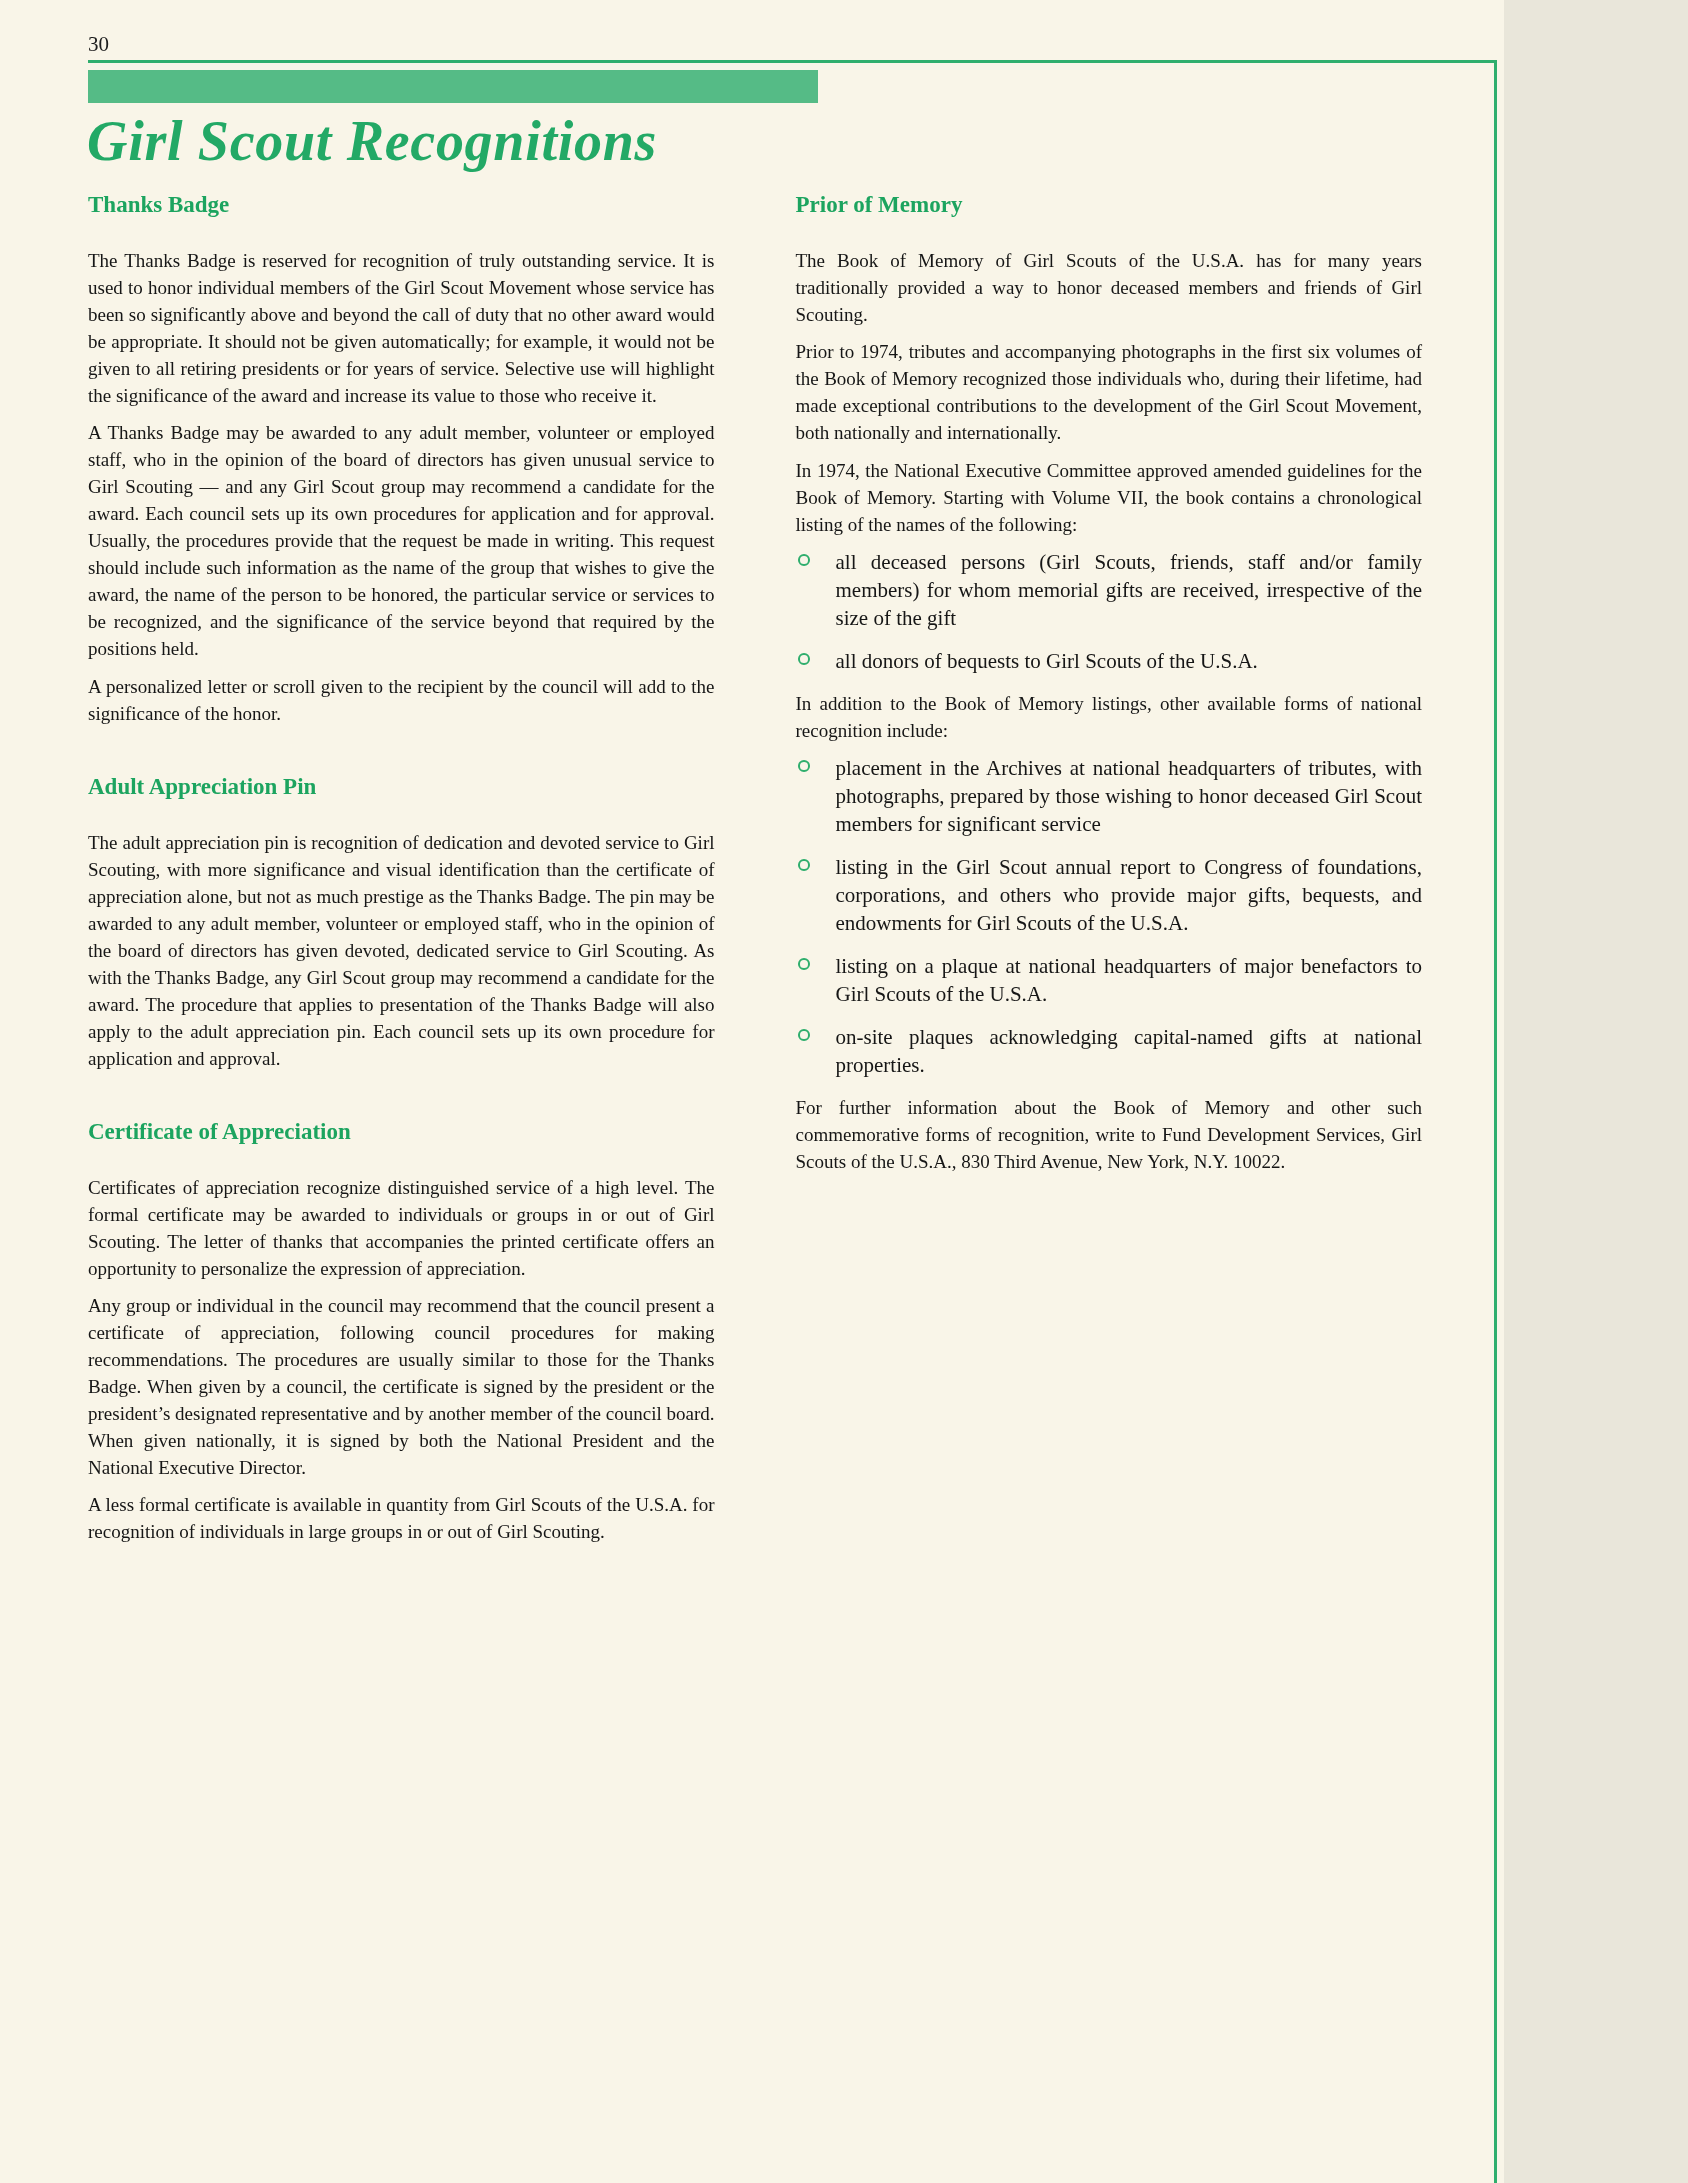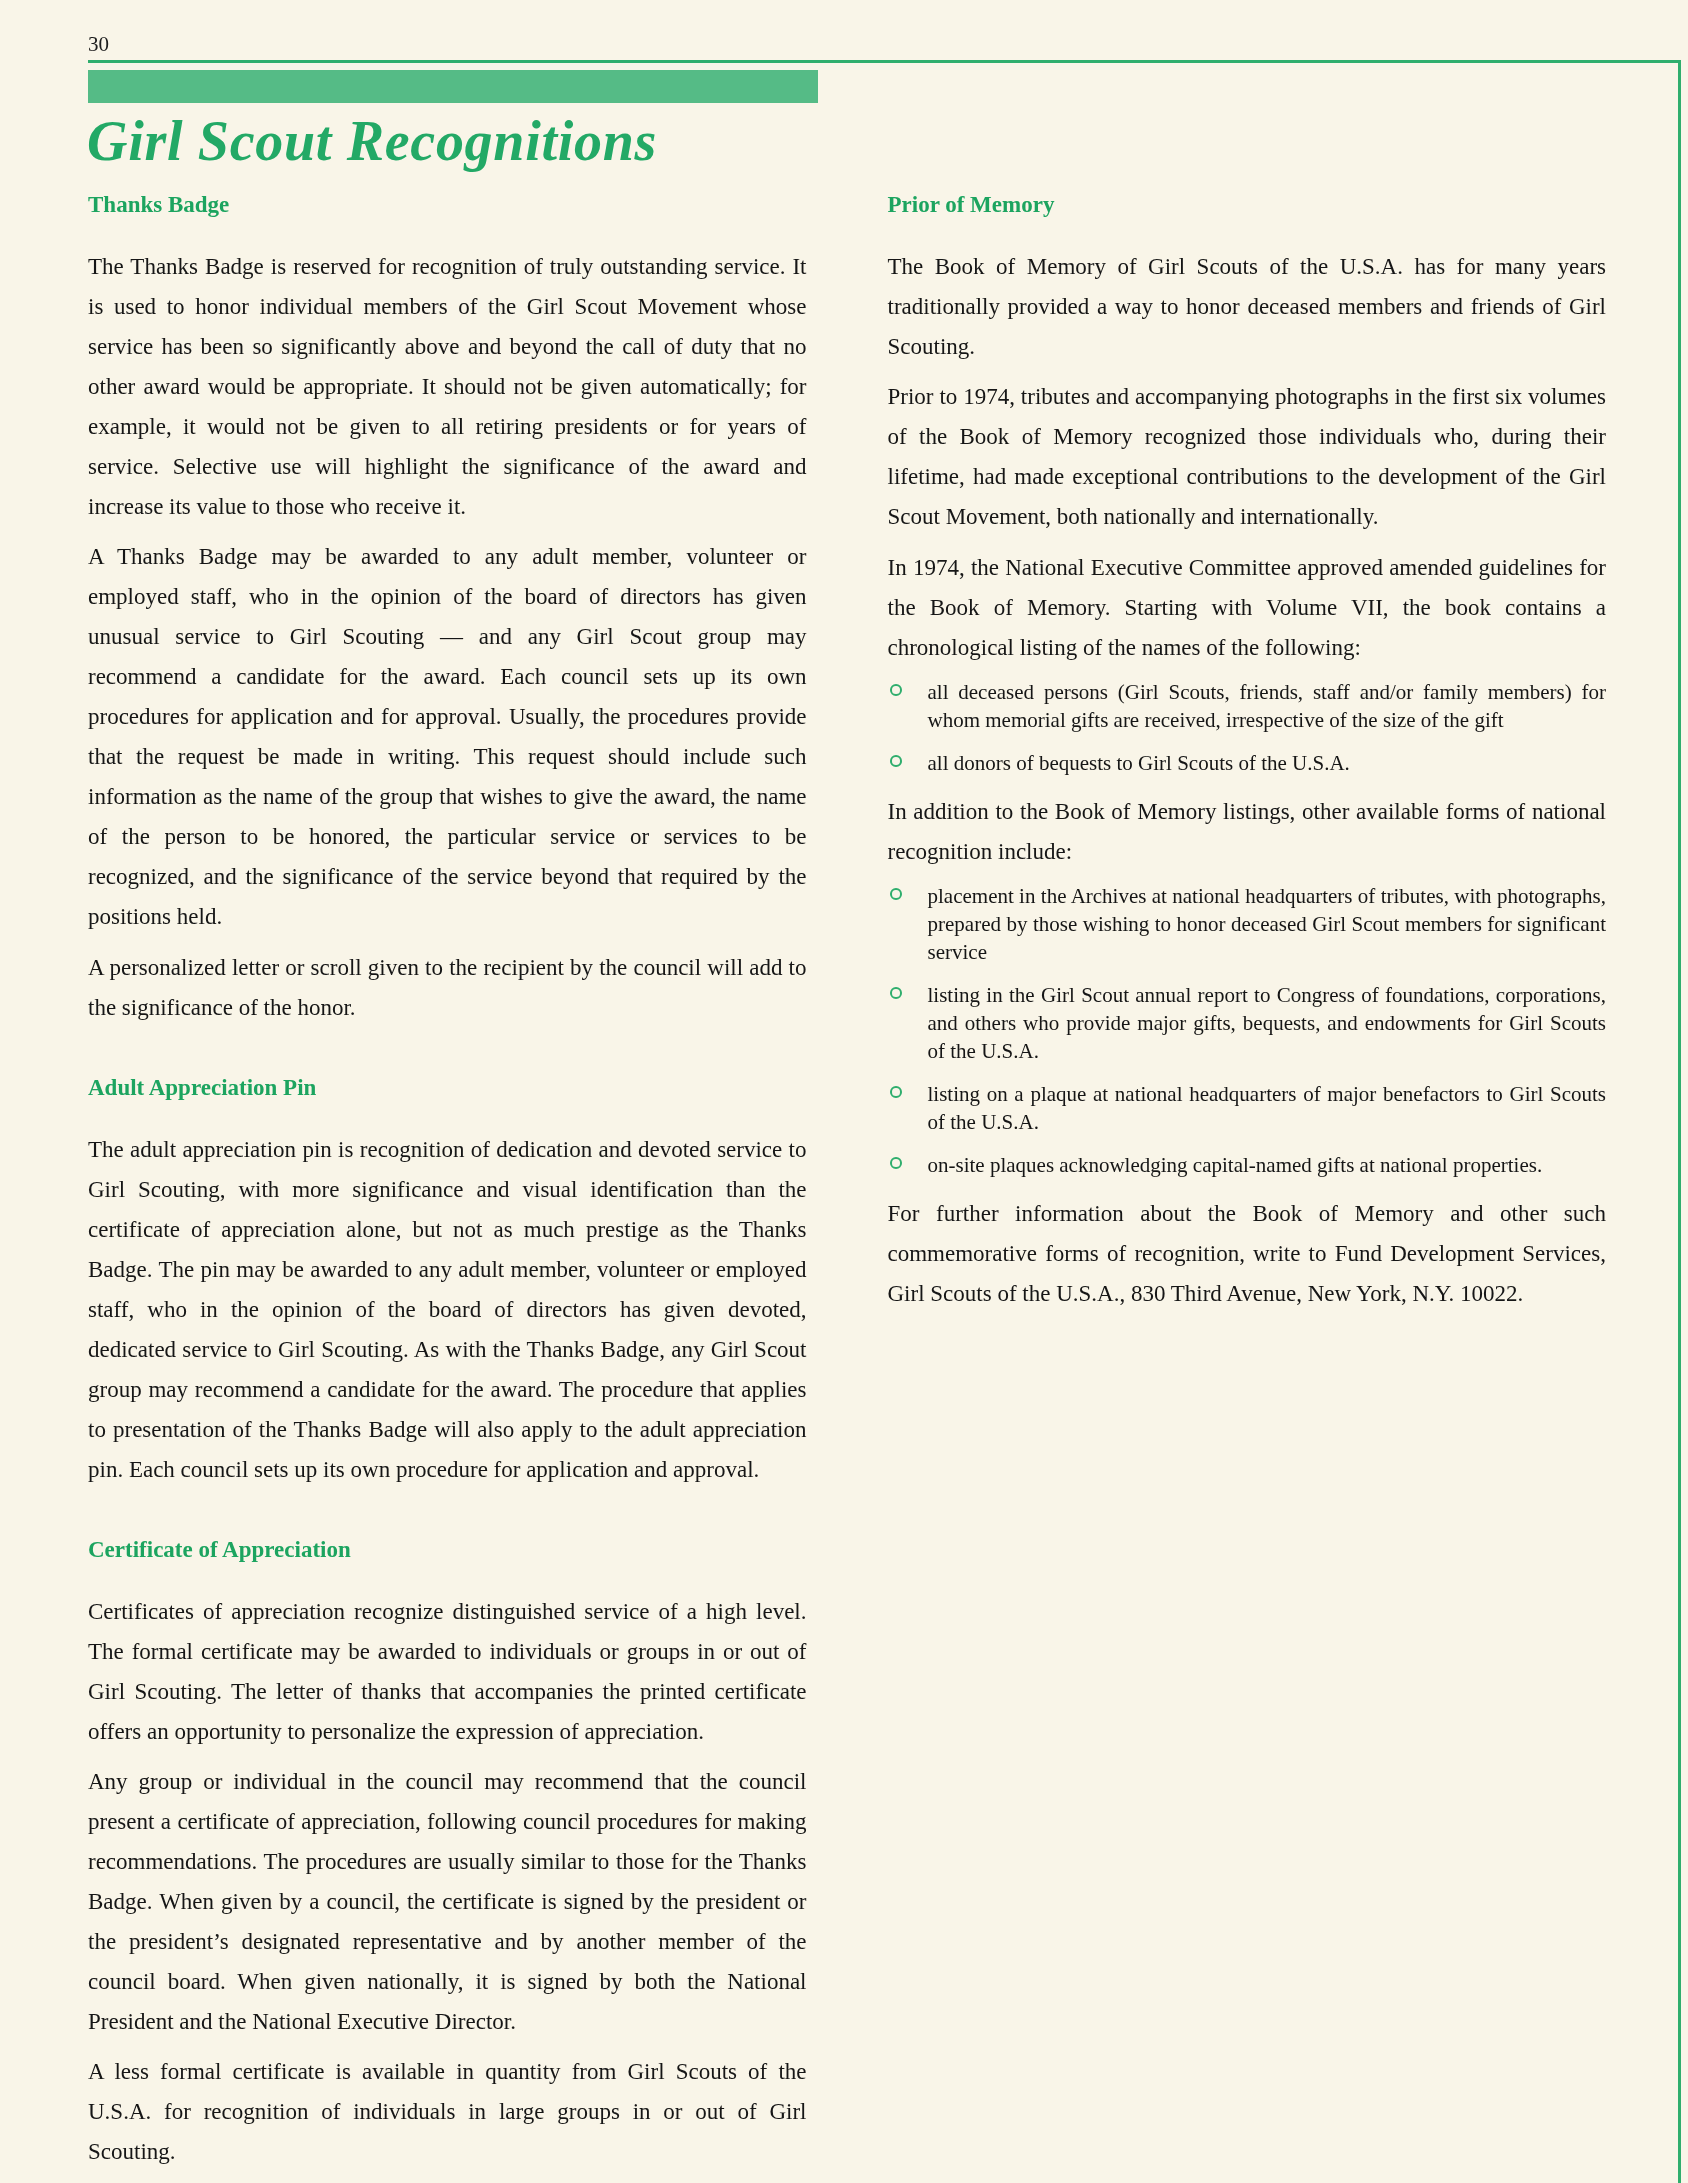--- a/index.html
+++ b/index.html
@@ -3,21 +3,21 @@
 <meta charset="utf-8">
 <style>
   * { margin: 0; padding: 0; box-sizing: border-box; }
   html, body { background: #e9e6da; }
   body {
     font-family: "Liberation Serif", serif;
     color: #161616;
   }
   .page {
     position: relative;
-    width: 1688px;
+    width: 1504px;
     height: 2183px;
     background: #f9f5e8;
     overflow: hidden;
   }
   .page-number {
     position: absolute;
     top: 32px;
     left: 88px;
     font-size: 21px;
     color: #1d1d1d;
@@ -66,22 +66,22 @@
   }
   .col { flex: 1; }
   h2.section-heading {
     font-size: 23px;
     font-weight: bold;
     color: #1ca45f;
     margin-bottom: 29px;
   }
   h2.section-heading.spaced { margin-top: 47px; }
   p.body-par {
-    font-size: 23px;
-    line-height: 40px;
+    font-size: 19px;
+    line-height: 27px;
     text-align: justify;
     margin-bottom: 10.3px;
   }
   p.body-par:last-child { margin-bottom: 0; }
   ul.bullet-list {
     list-style: none;
     margin: 5.5px 0 9.6px 0;
   }
   ul.bullet-list li {
     position: relative;

